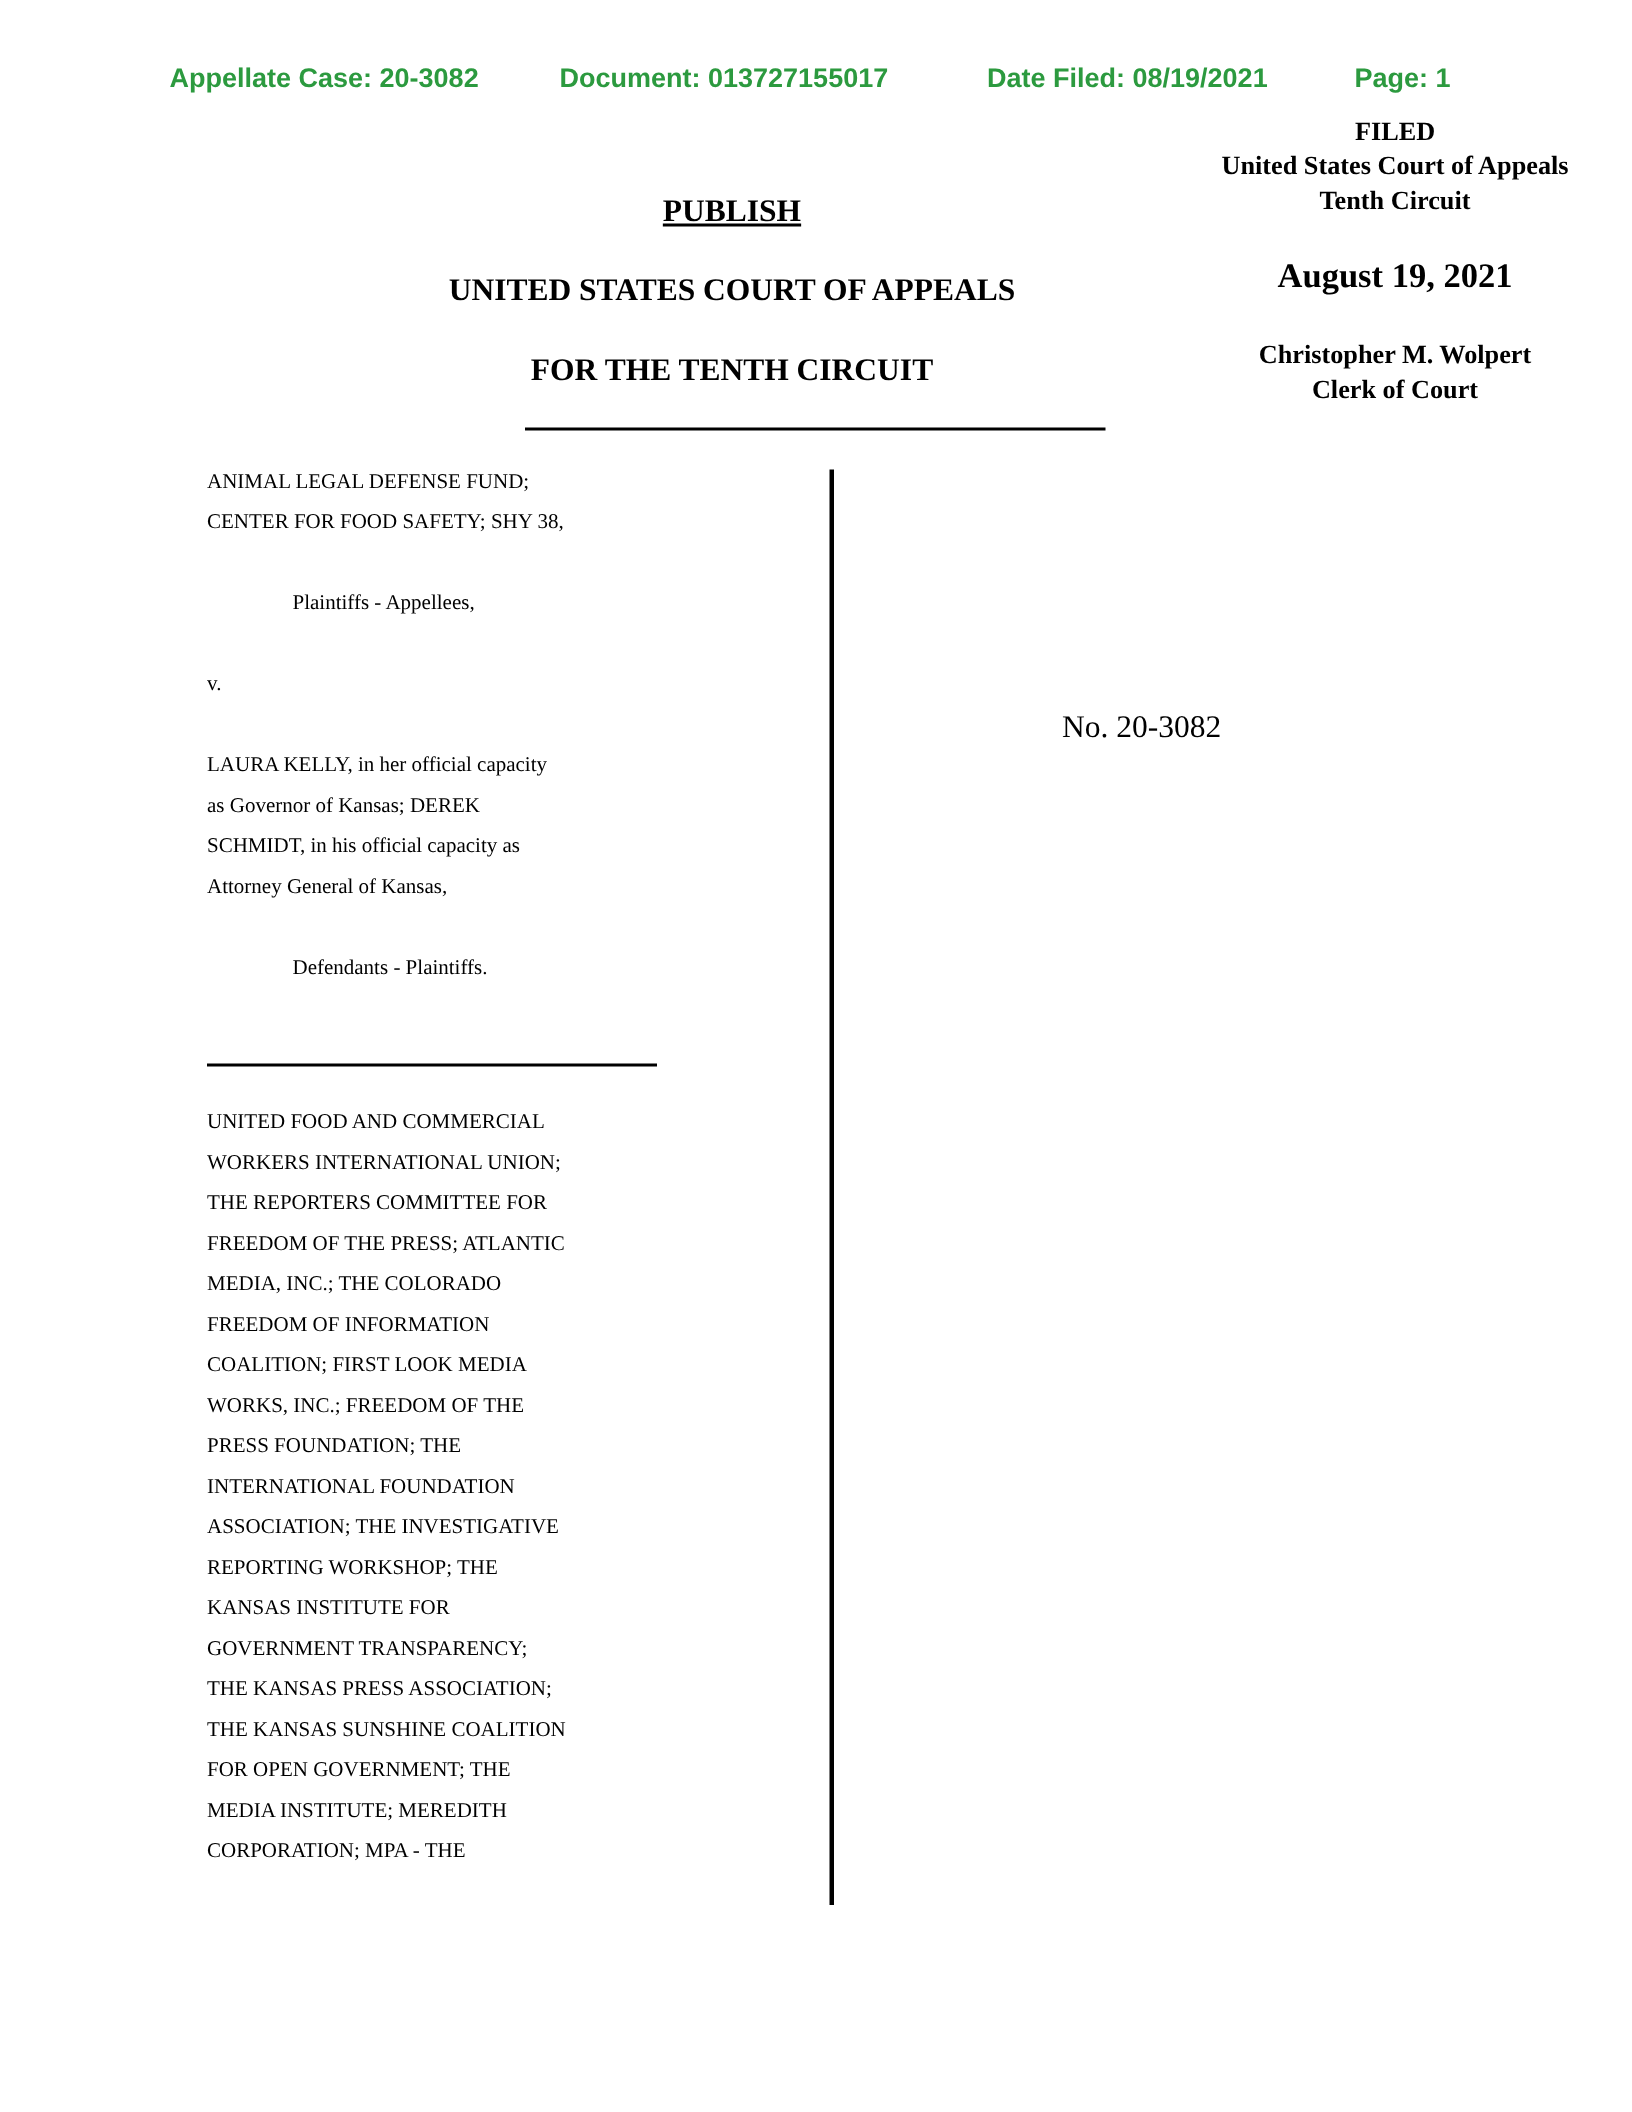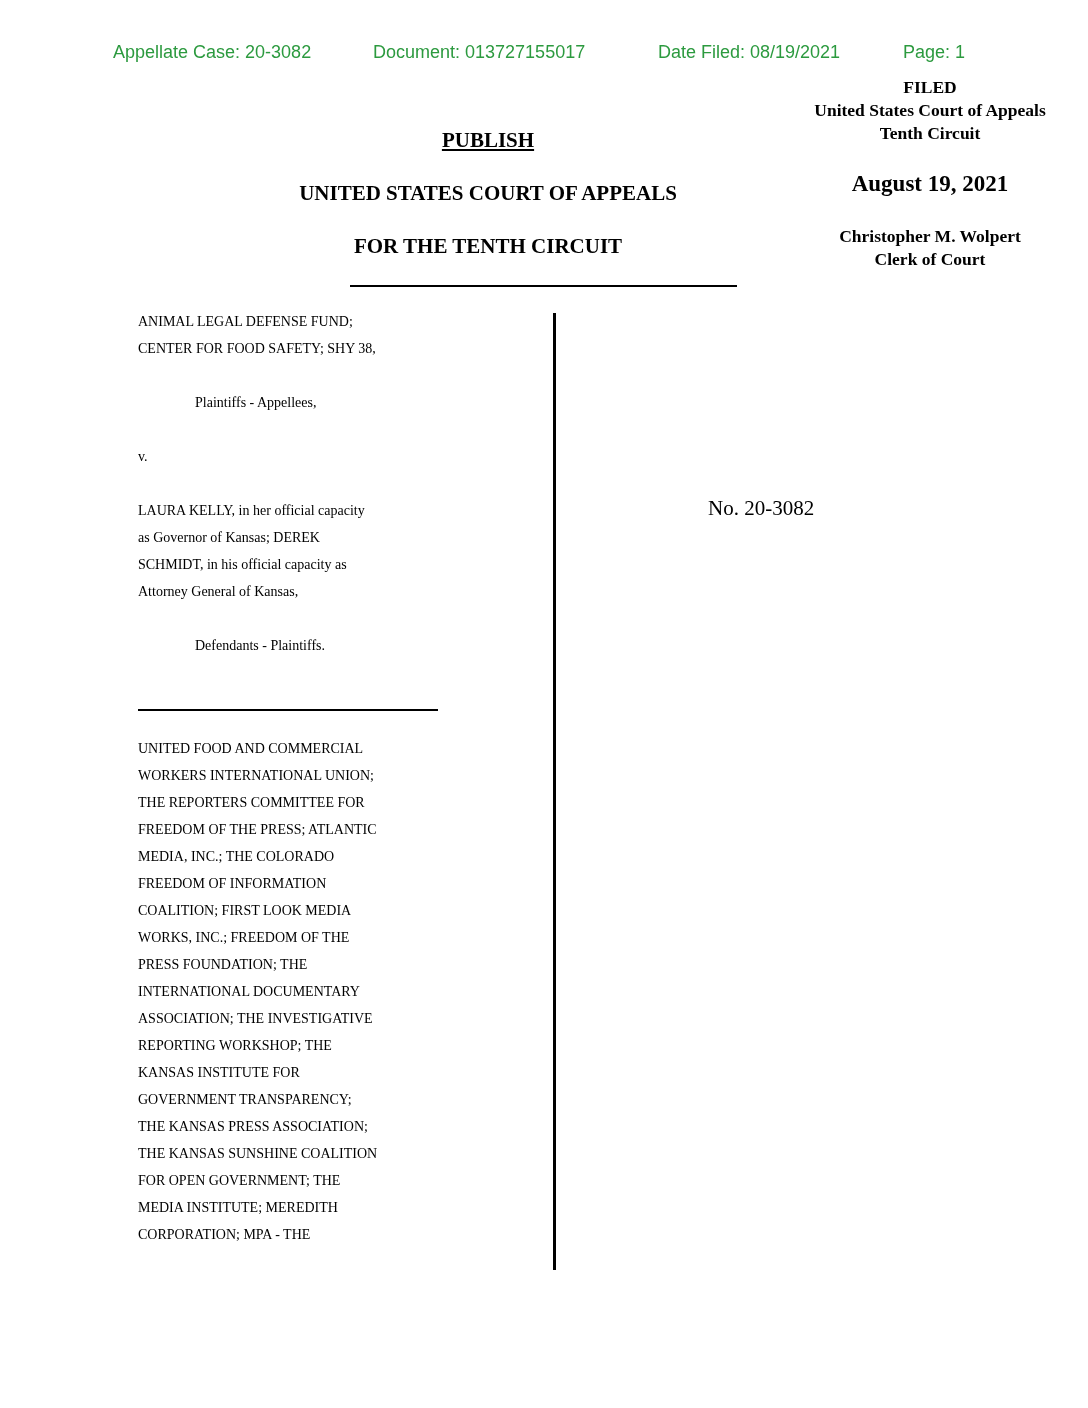--- a/index.html
+++ b/index.html
@@ -19,21 +19,21 @@
 
   
   .pacer-header {
     position: absolute;
     top: 42px;
     left: 0;
     width: 100%;
     height: 24px;
     font-family: "Liberation Sans", sans-serif;
     font-size: 18px;
-    font-weight: normal;
+    font-weight: bold;
     color: #2c9a3f;
     white-space: nowrap;
   }
   .pacer-header span { position: absolute; top: 0; }
   .ph-case { left: 113px; }
   .ph-doc  { left: 373px; }
   .ph-date { left: 658px; }
   .ph-page { left: 903px; }
 
   
@@ -107,21 +107,21 @@
     top: 313px;
     left: 553px;
     width: 2.5px;
     height: 957px;
     background: #000;
   }
 
   
   .case-no {
     position: absolute;
-    top: 495px;
+    top: 471px;
     left: 708px;
     font-size: 21px;
     line-height: 27px;
   }
 </style>
 </head>
 <body>
 
 <div class="page">
 
@@ -170,21 +170,21 @@
     <div class="amici-block">
         <div>UNITED FOOD AND COMMERCIAL</div>
         <div>WORKERS INTERNATIONAL UNION;</div>
         <div>THE REPORTERS COMMITTEE FOR</div>
         <div>FREEDOM OF THE PRESS; ATLANTIC</div>
         <div>MEDIA, INC.; THE COLORADO</div>
         <div>FREEDOM OF INFORMATION</div>
         <div>COALITION; FIRST LOOK MEDIA</div>
         <div>WORKS, INC.; FREEDOM OF THE</div>
         <div>PRESS FOUNDATION; THE</div>
-        <div>INTERNATIONAL DOCUMENTARY</div>
+        <div>INTERNATIONAL FOUNDATION</div>
         <div>ASSOCIATION; THE INVESTIGATIVE</div>
         <div>REPORTING WORKSHOP; THE</div>
         <div>KANSAS INSTITUTE FOR</div>
         <div>GOVERNMENT TRANSPARENCY;</div>
         <div>THE KANSAS PRESS ASSOCIATION;</div>
         <div>THE KANSAS SUNSHINE COALITION</div>
         <div>FOR OPEN GOVERNMENT; THE</div>
         <div>MEDIA INSTITUTE; MEREDITH</div>
         <div>CORPORATION; MPA - THE</div>
       </div>

